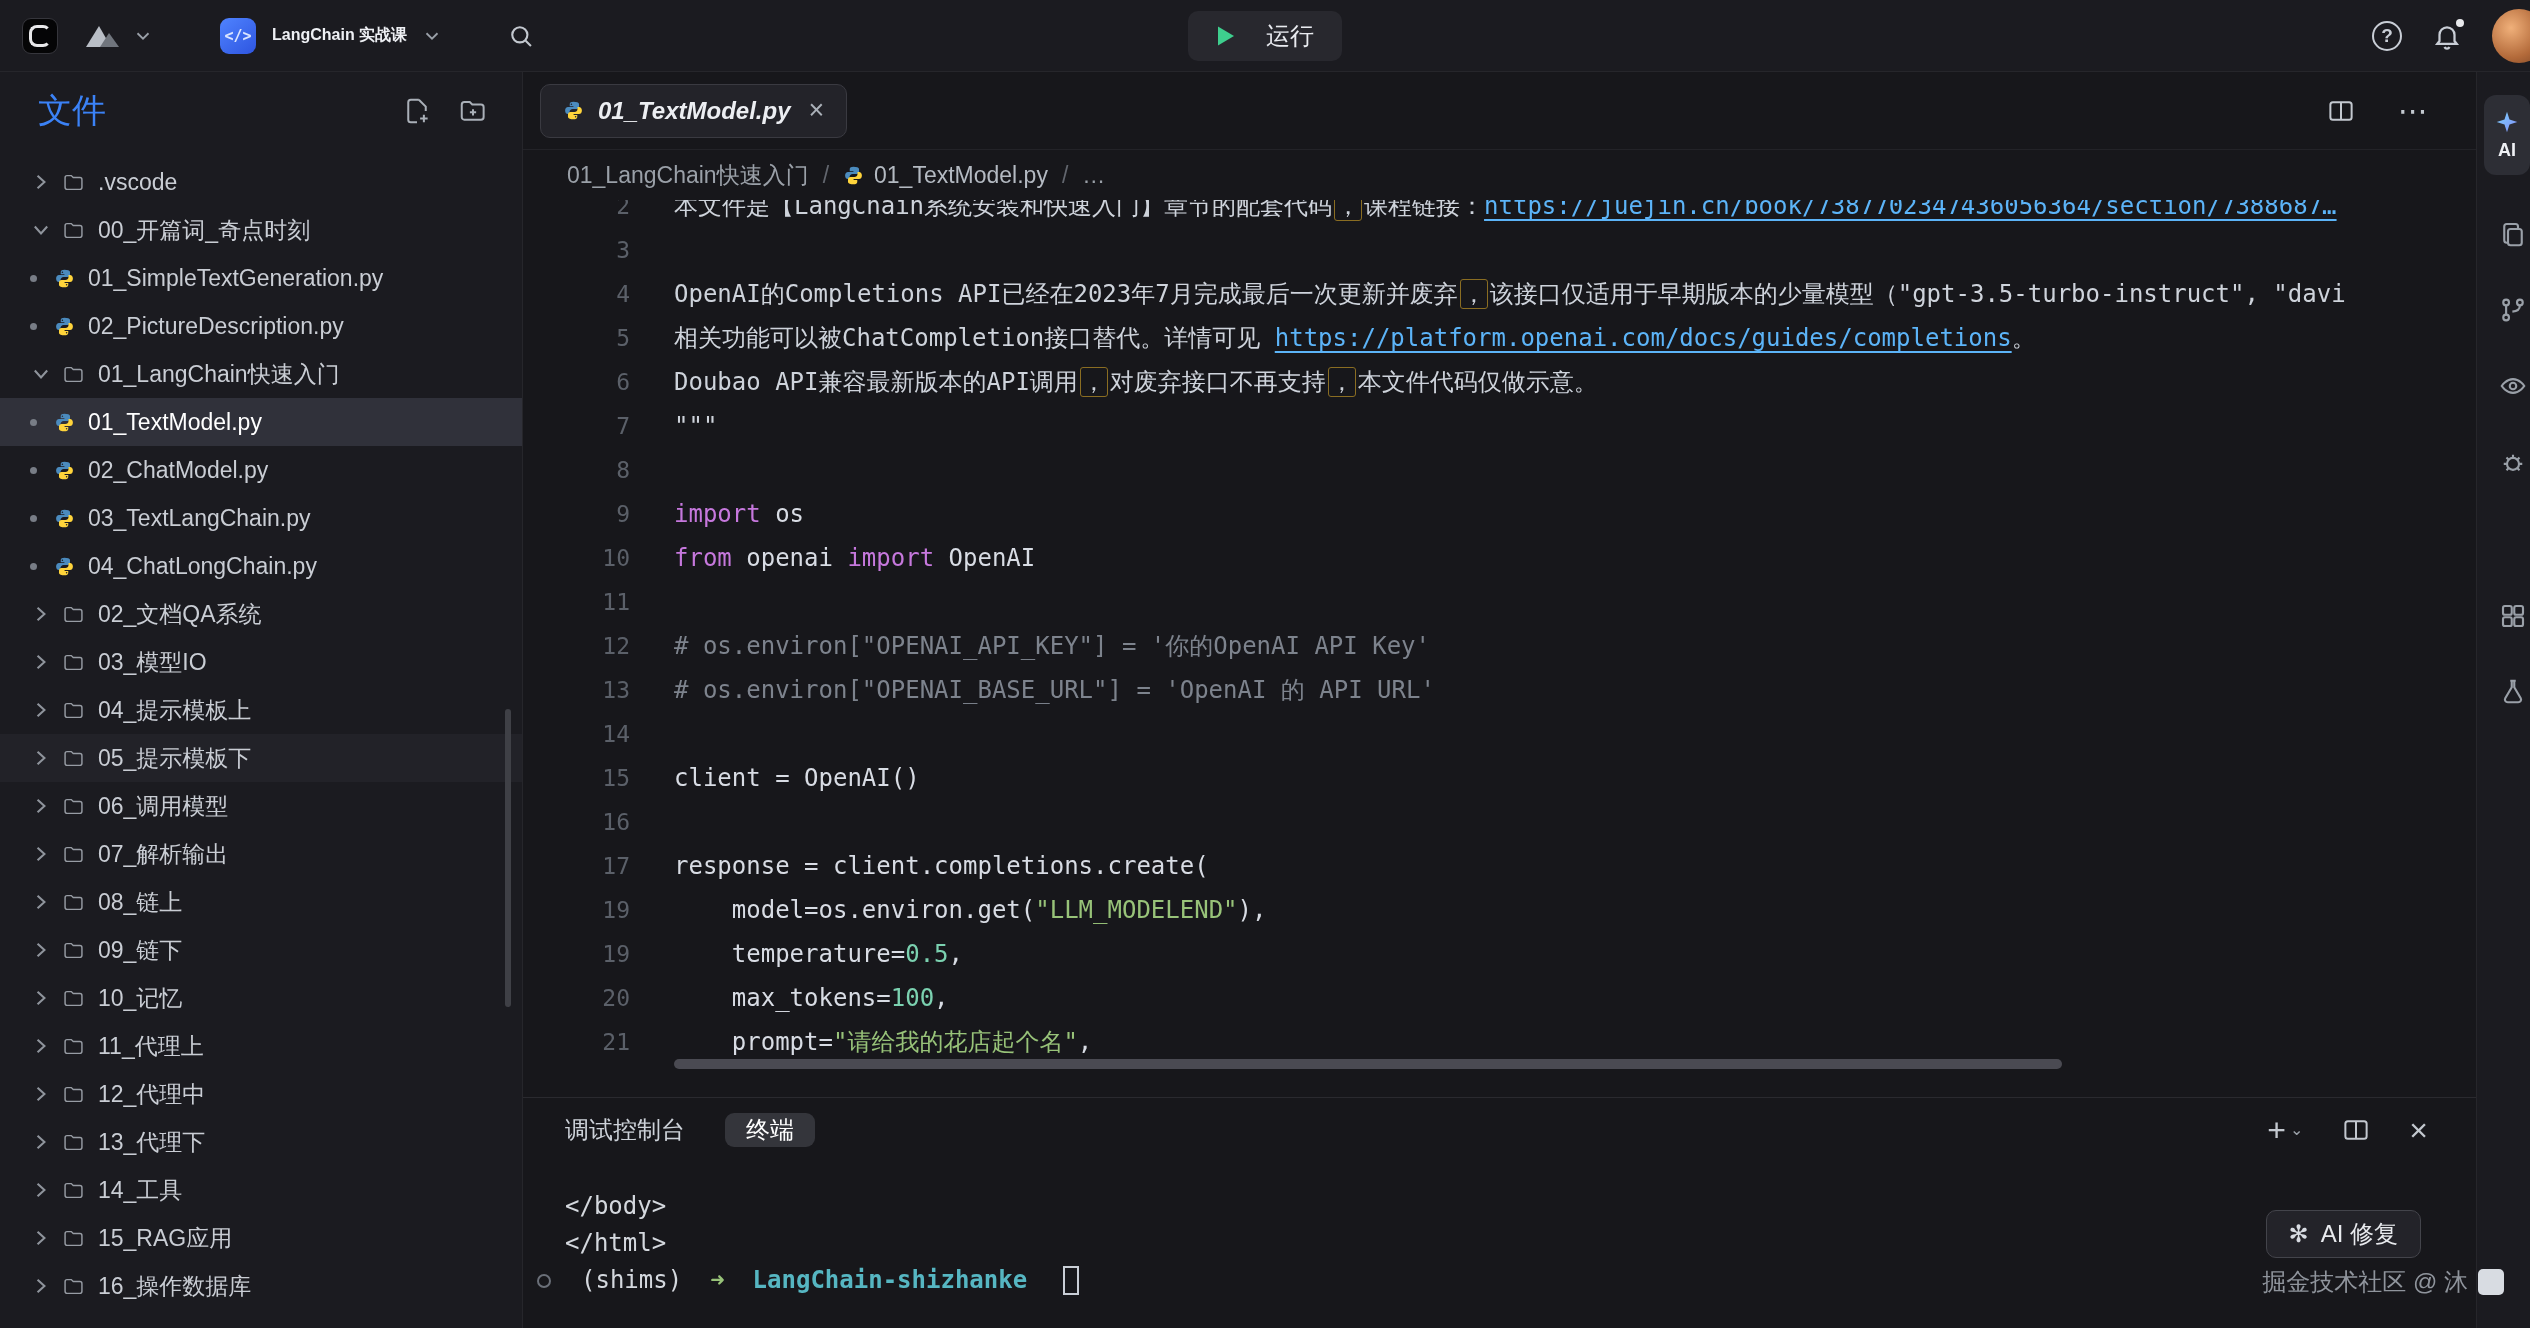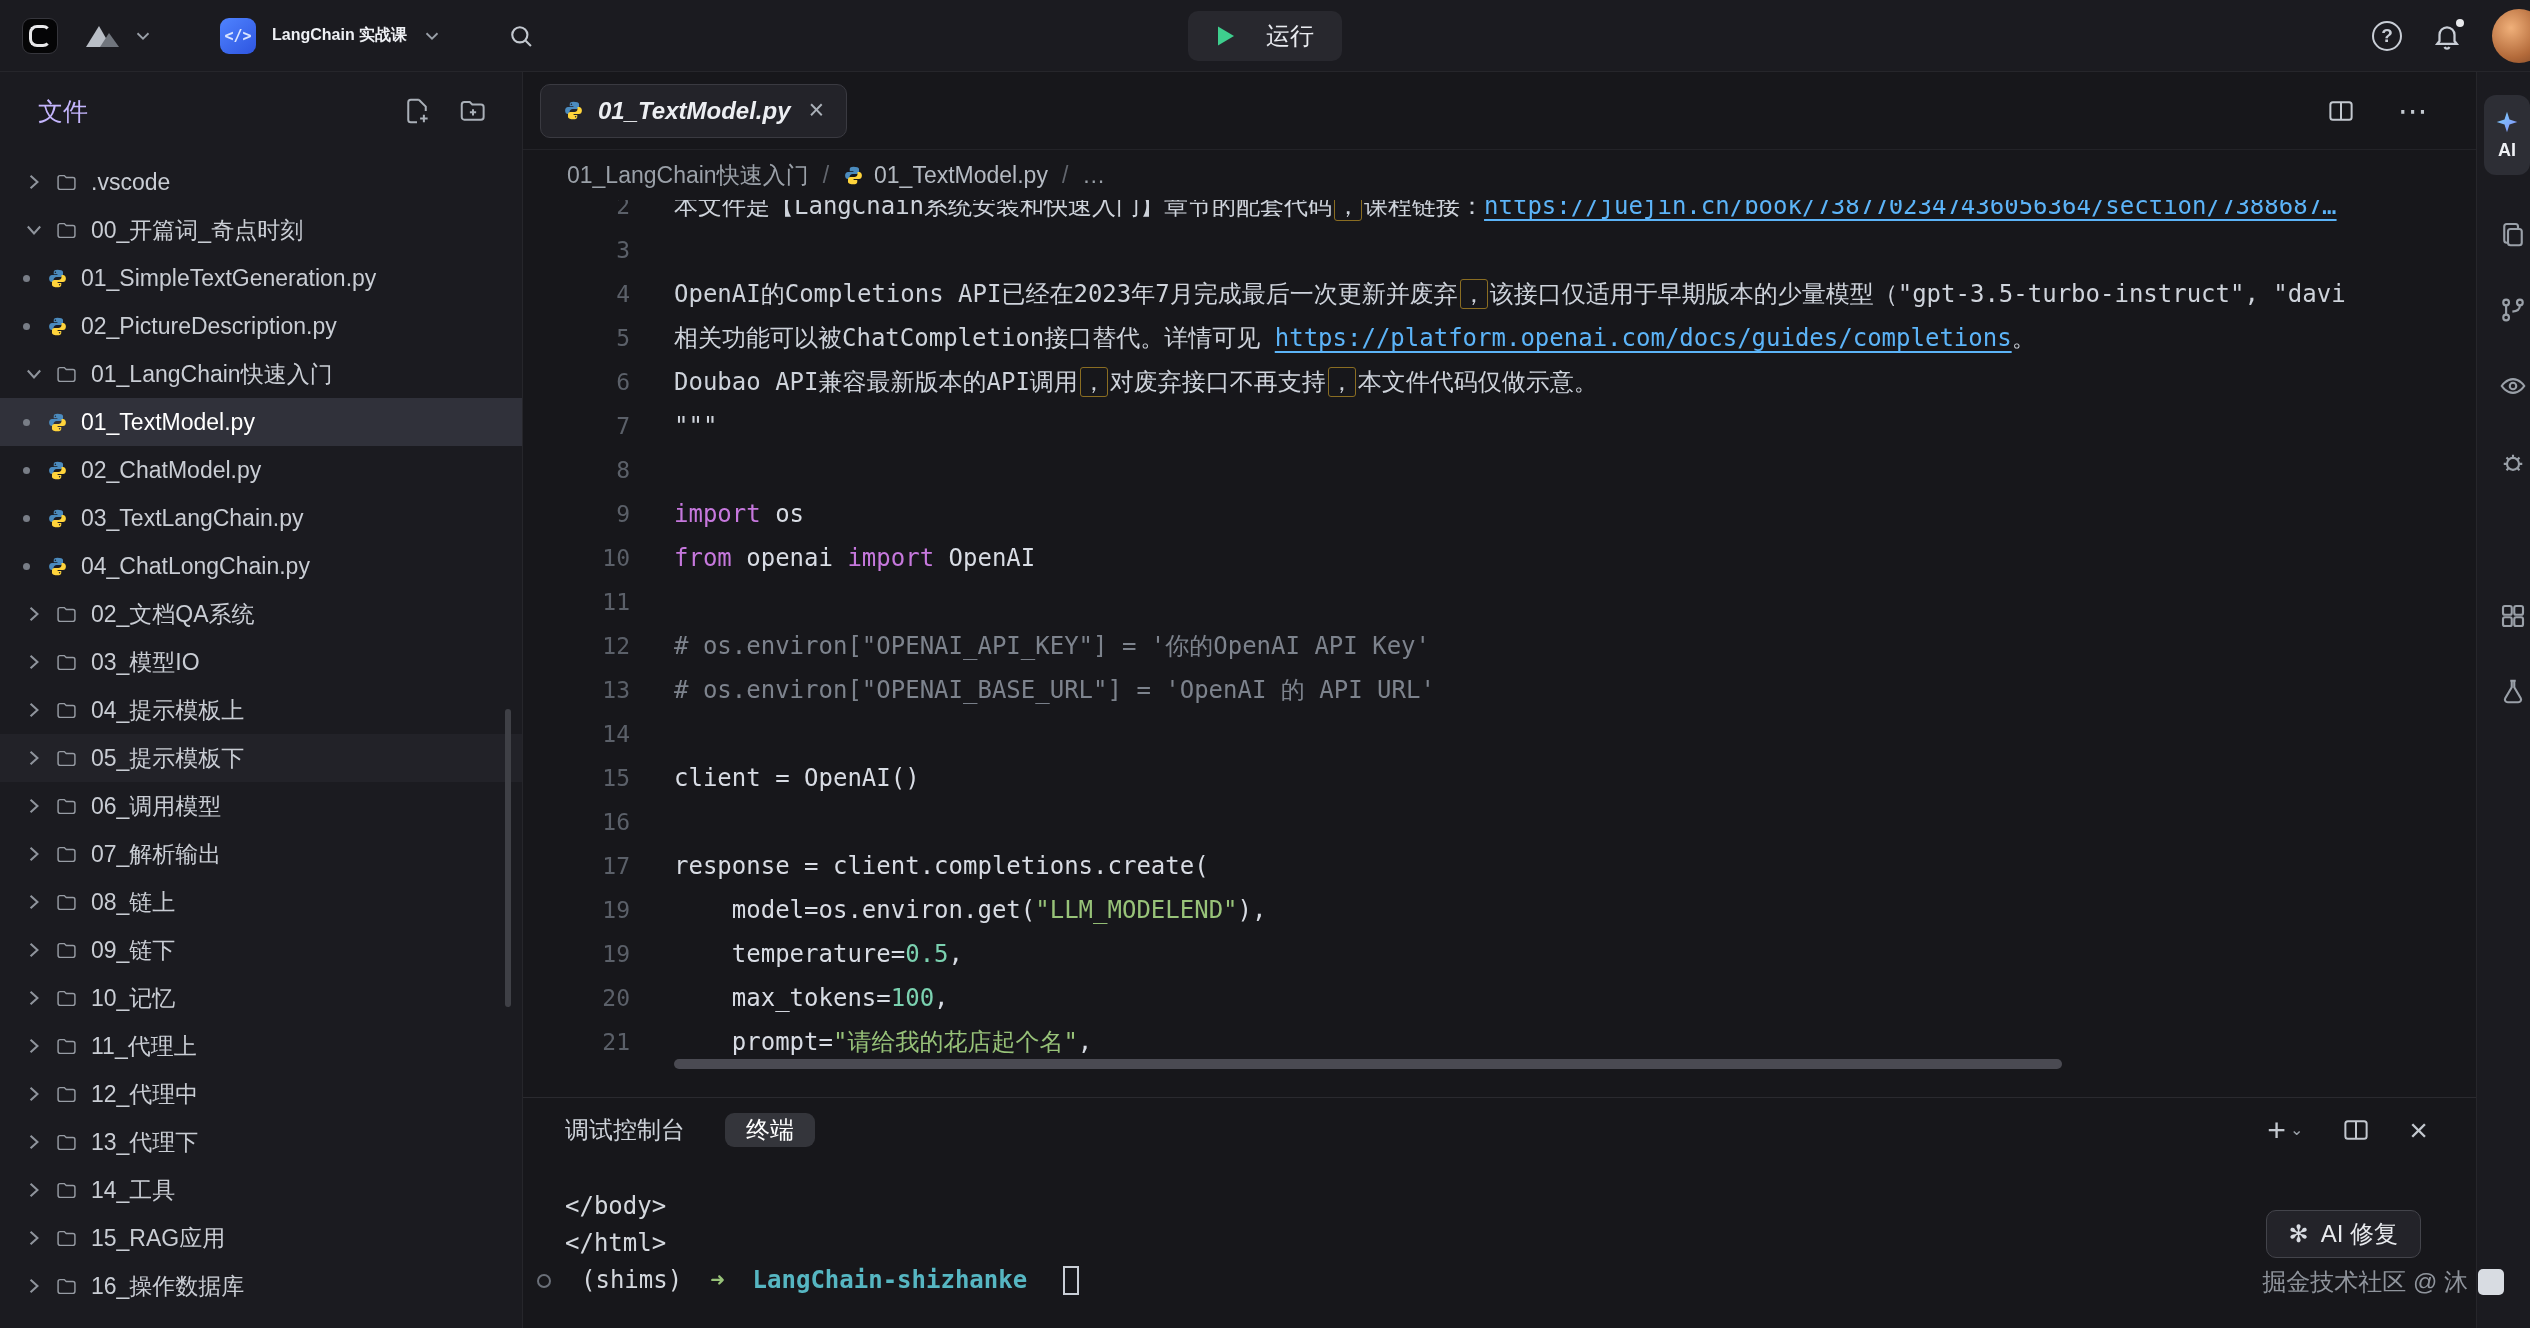--- a/index.html
+++ b/index.html
@@ -31,24 +31,24 @@
   .bell-dot{position:absolute;right:-2px;top:-2px;width:8px;height:8px;border-radius:50%;background:#e8e9ec}
   .avatar{width:54px;height:54px;border-radius:50%;flex:none;margin-right:-16px;
     background:radial-gradient(circle at 35% 35%,#f0b07a,#b36a3a 60%,#7a4425)}
 
   
   .main{flex:1;display:flex;min-height:0}
 
   
   .sidebar{flex:0 0 523px;background:#1b1b20;border-right:1px solid #26262b;position:relative;overflow:hidden}
   .sb-head{height:78px;display:flex;align-items:center;justify-content:space-between;padding:0 34px 0 38px}
-  .sb-title{font-size:25px;color:#c4b5fd}
+  .sb-title{font-size:34px;color:#3b82f6}
   .sb-actions{display:flex;gap:26px;align-items:center}
   .tree{padding-top:8px}
-  .tree-row{height:48px;display:flex;align-items:center;font-size:23px;color:#c9cdd4;padding-left:23px;cursor:pointer;white-space:nowrap}
+  .tree-row{height:48px;display:flex;align-items:center;font-size:23px;color:#c9cdd4;padding-left:30px;cursor:pointer;white-space:nowrap}
   .tree-row.file{}
   .tree-row.selected{background:#30313a;color:#ffffff}
   .tree-row.hovered{background:#222228}
   .chev{width:24px;display:flex;margin-right:8px;flex:none}
   .chev-svg{width:22px;height:22px}
   .folder-svg{width:23px;height:23px;margin-right:13px;flex:none}
   .dot{width:7px;height:7px;border-radius:50%;background:#787d86;margin-right:17px;flex:none}
   .py-svg{width:21px;height:21px;margin-right:13px;flex:none}
   .sb-scroll{position:absolute;left:505px;top:637px;width:6px;height:298px;border-radius:3px;background:#3f4046}
 

